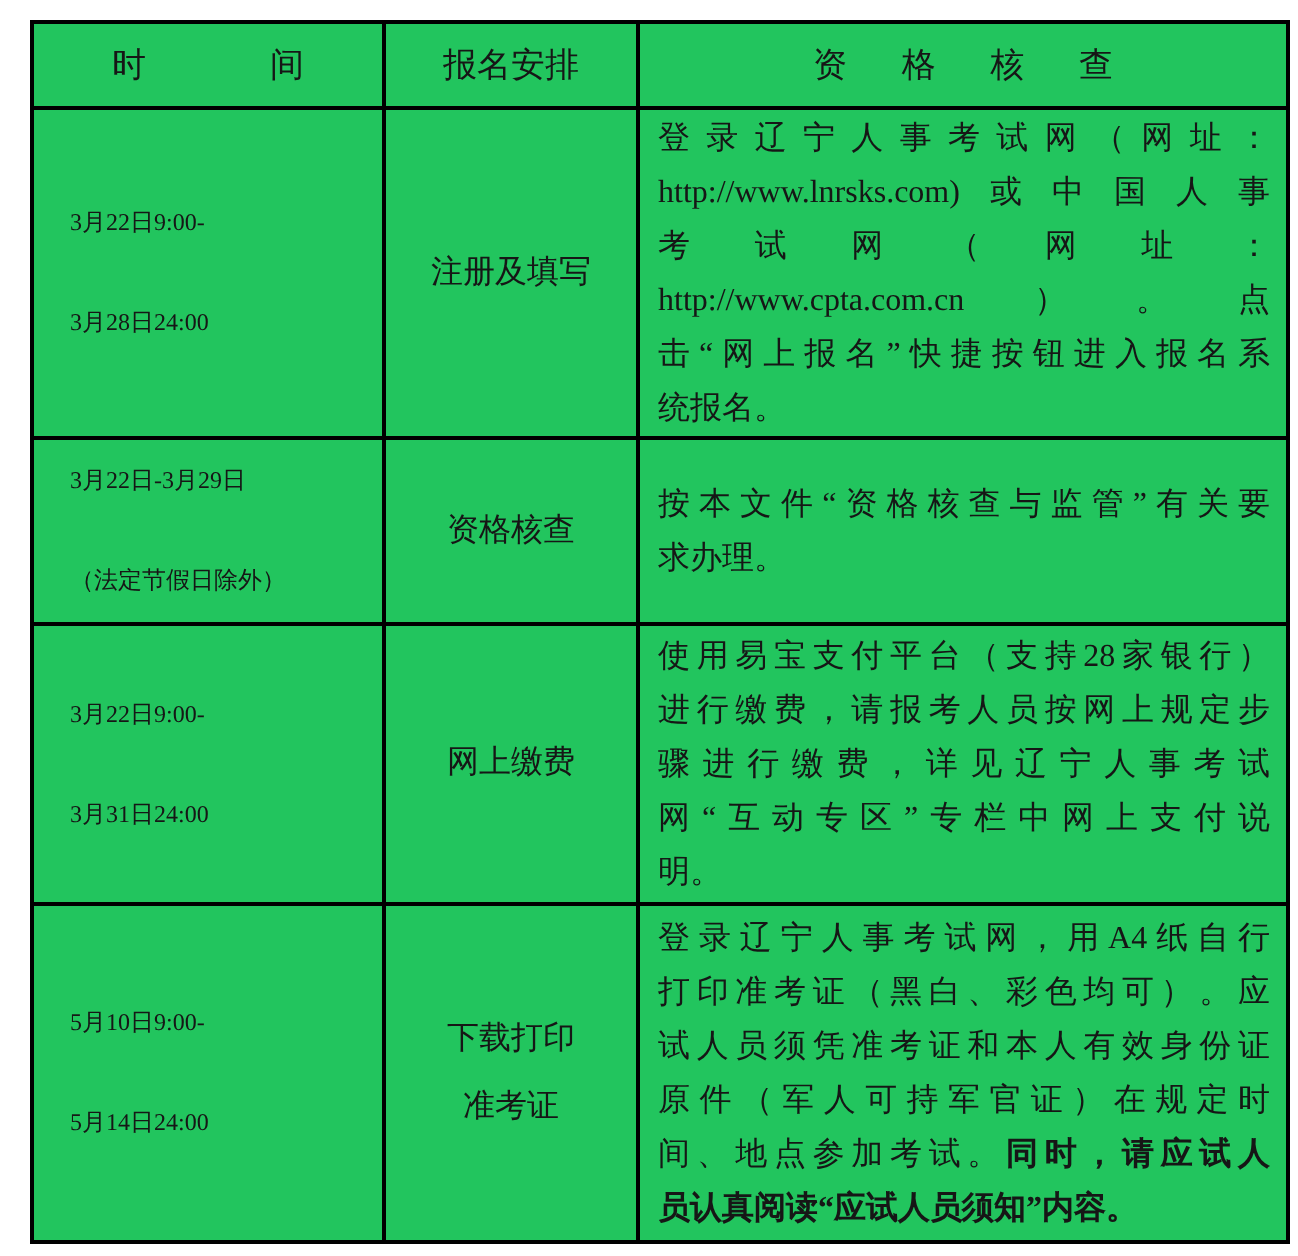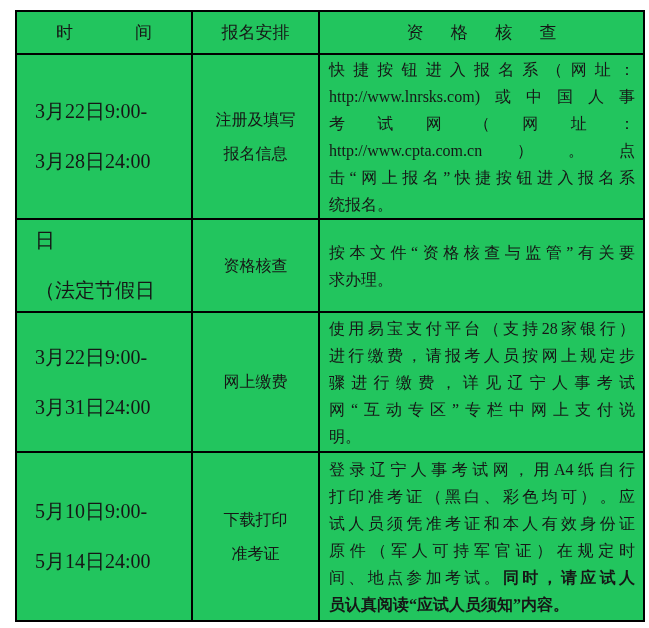--- a/index.html
+++ b/index.html
@@ -49,21 +49,21 @@
     text-align: justify;
     text-align-last: justify;
     text-justify: inter-character;
   }
   .w96  { width: 96px; }
   .w150 { width: 150px; }
 
   .timecell {
     padding-left: 18px;
     padding-right: 20px;
-    font-size: 20px;
+    font-size: 12px;
     line-height: 37px;
     gap: 13px;
   }
   .arrcell {
     align-items: center;
     text-align: right;
     font-size: 16px;
     line-height: 34px;
   }
   .reqcell {
@@ -93,24 +93,23 @@
   <div class="cell head lastcol">
     <span class="spread w150">资格核查</span>
   </div>
 
   <div class="cell timecell">
     <span class="rline">3月22日9:00-</span>
     <span class="rline">3月28日24:00</span>
   </div>
   <div class="cell arrcell">
     <span class="rline">注册及填写</span>
-    <span class="rline">报名信息</span>
   </div>
   <div class="cell reqcell lastcol">
-    <span class="rline j">快捷按钮进入报名系（网址：</span>
+    <span class="rline j">登录辽宁人事考试网（网址：</span>
     <span class="rline j">http://www.lnrsks.com)或中国人事</span>
     <span class="rline j">考试网（网址：</span>
     <span class="rline j">http://www.cpta.com.cn）。点</span>
     <span class="rline j">击“网上报名”快捷按钮进入报名系</span>
     <span class="rline">统报名。</span>
   </div>
 
   <div class="cell timecell">
     <span class="rline">3月22日-3月29日</span>
     <span class="rline">（法定节假日除外）</span>

